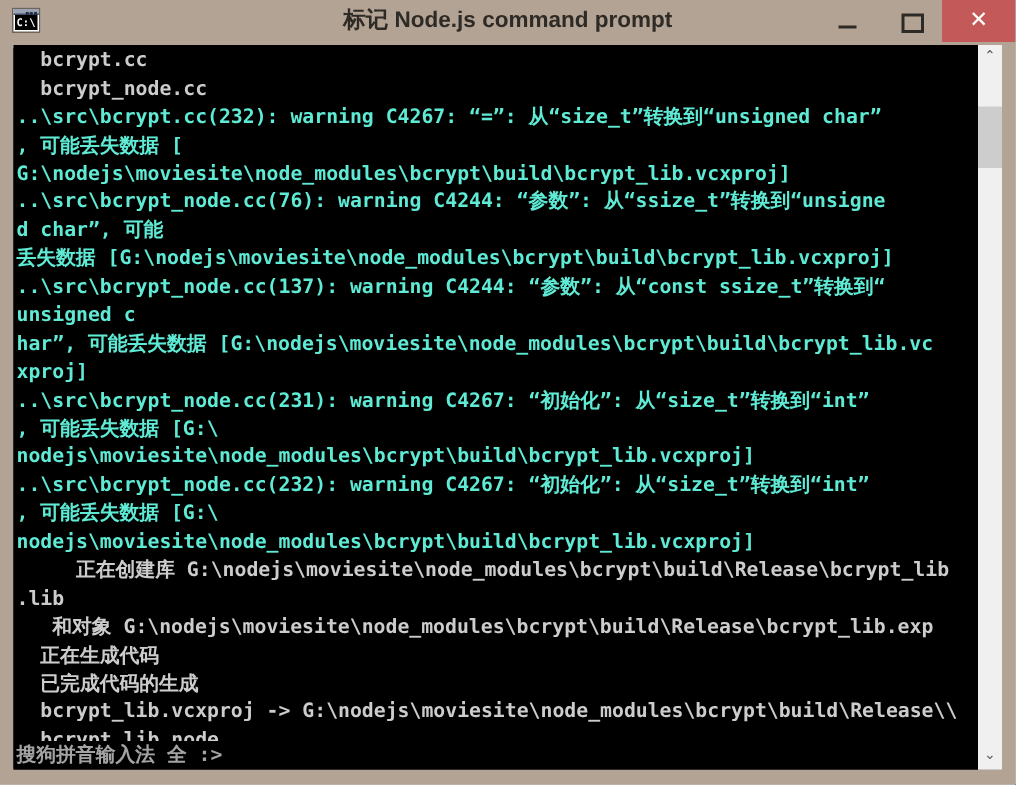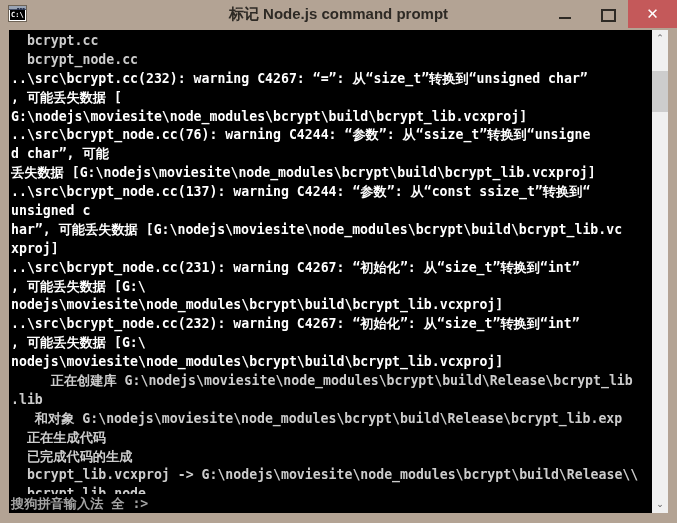--- a/index.html
+++ b/index.html
@@ -160,21 +160,21 @@
     font-weight: bold;
   }
   #console-text .ln {
     display: block;
     height: 18.9px;
     padding-left: 2px;
     white-space: pre;
     overflow: hidden;
   }
   .c-white  { color: #cccccc; }
-  .c-yellow { color: #ffffff; }
+  .c-yellow { color: #5eead4; }
 
   
   #ime-bar {
     position: absolute;
     left: 0;
     bottom: 0;
     width: 643px;
     height: 19px;
     background: #000000;
     color: #a3a3a3;

